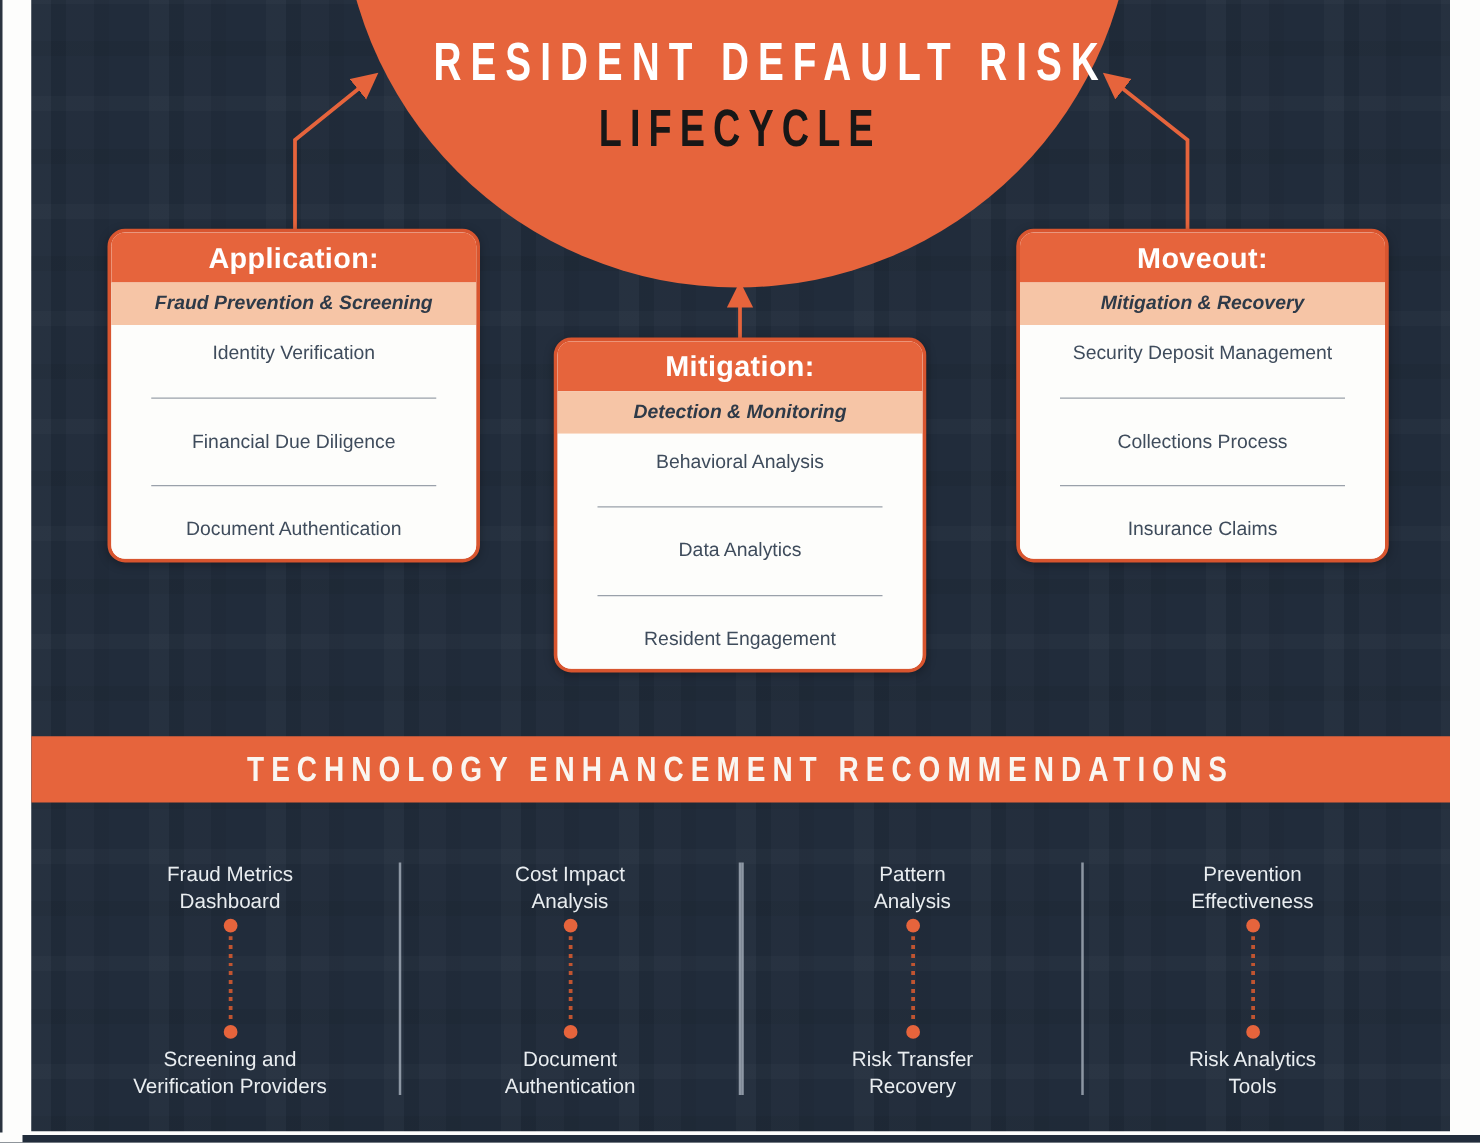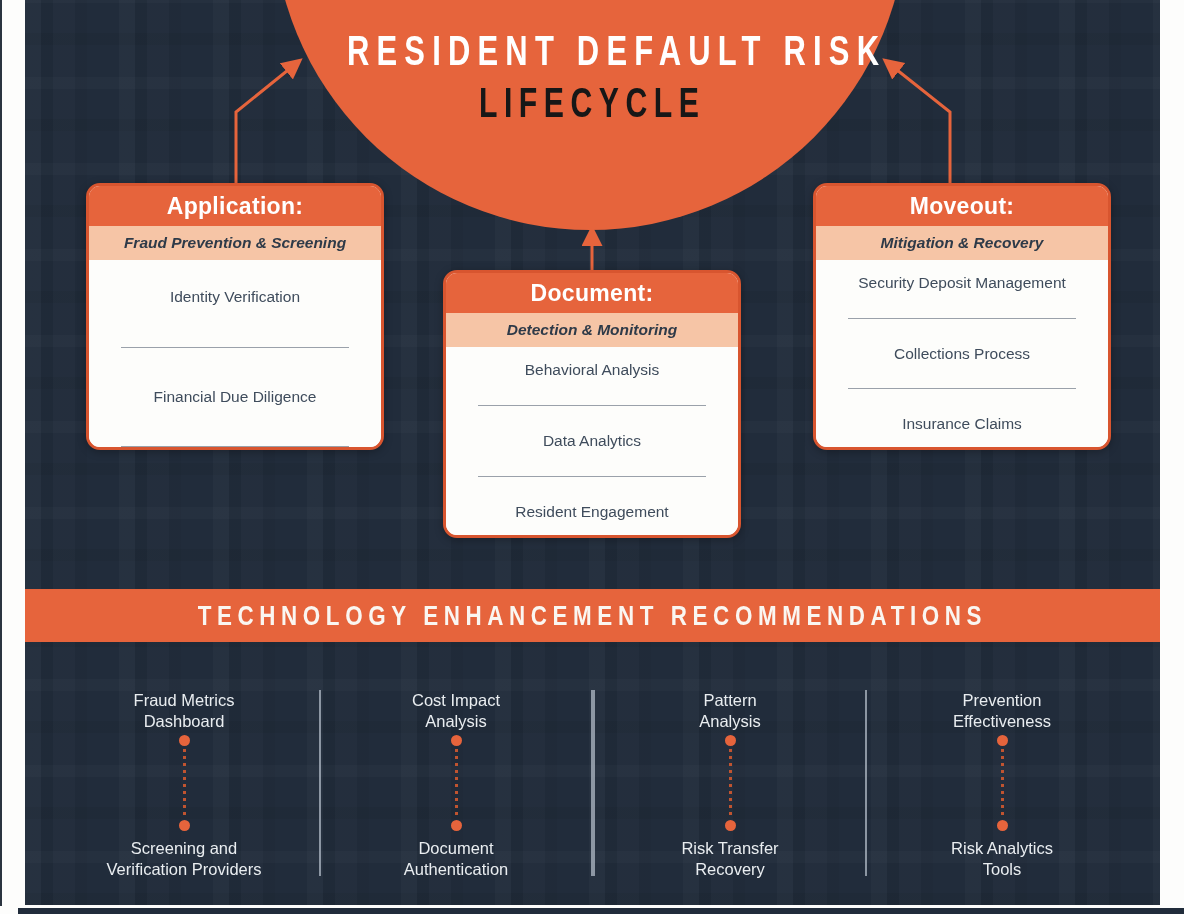--- a/index.html
+++ b/index.html
@@ -143,26 +143,27 @@
         <span>Application:</span>
       </div>
     <div class="card-subtitle">
         <span>Fraud Prevention &amp; Screening</span>
       </div>
     <div class="card-body">
       <div class="card-item">Identity Verification</div>
       <div class="card-divider"></div>
       <div class="card-item">Financial Due Diligence</div>
       <div class="card-divider"></div>
+      <div class="card-item">Document Authentication</div>
     </div>
   </div>
 
   <div class="stage-card card-residency">
     <div class="card-header">
-        <span>Document:</span>
+        <span>Mitigation:</span>
       </div>
     <div class="card-subtitle">
         <span>Detection &amp; Monitoring</span>
       </div>
     <div class="card-body">
       <div class="card-item">Behavioral Analysis</div>
       <div class="card-divider"></div>
       <div class="card-item">Data Analytics</div>
       <div class="card-divider"></div>
       <div class="card-item">Resident Engagement</div>

